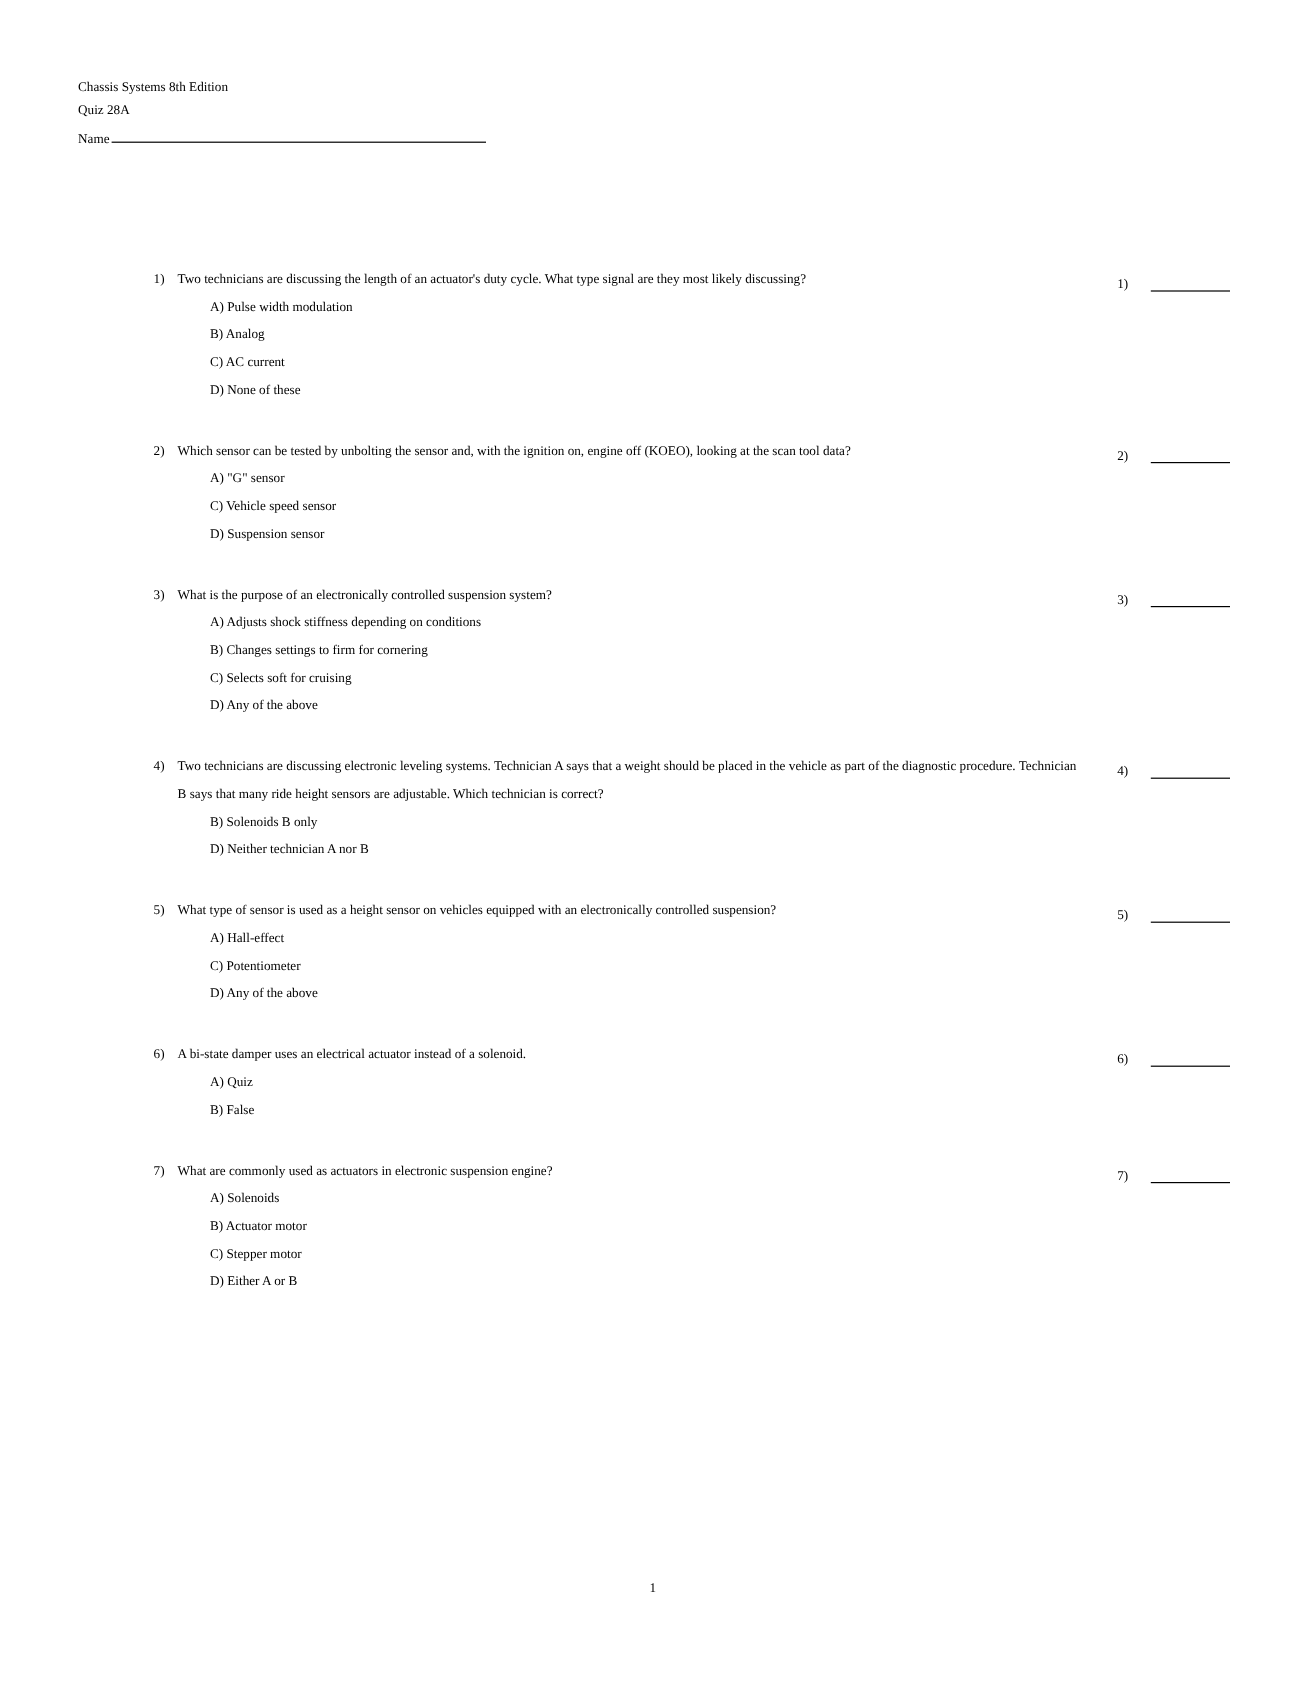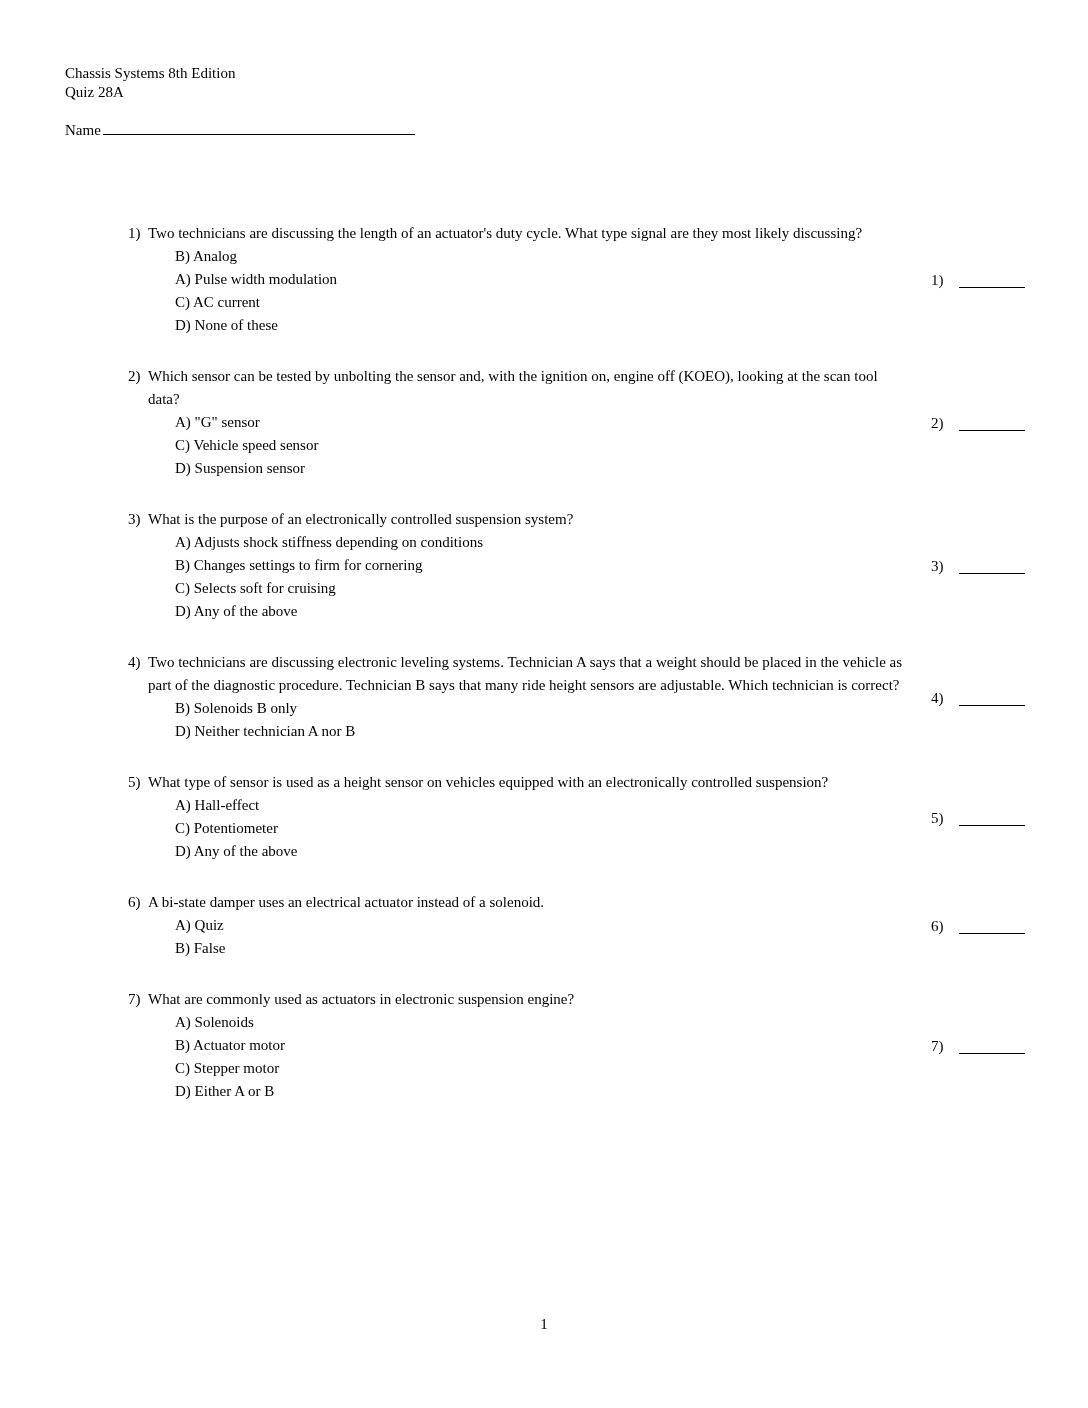--- a/index.html
+++ b/index.html
@@ -7,33 +7,33 @@
     padding: 0;
     background: #ffffff;
   }
   .page {
     position: relative;
     width: 1088px;
     height: 1408px;
     background: #ffffff;
     color: #000000;
     font-family: "Liberation Serif", "DejaVu Serif", serif;
-    font-size: 15px;
+    font-size: 11px;
     overflow: hidden;
   }
   .header {
     position: absolute;
     left: 65px;
     top: 64px;
     line-height: 19px;
   }
   .name-row {
     position: absolute;
     left: 65px;
-    top: 120px;
+    top: 104px;
     line-height: 20px;
   }
   .name-line {
     display: inline-block;
     width: 312px;
     height: 14px;
     border-bottom: 1px solid #000;
     margin-left: 2px;
   }
   .mc-heading {
@@ -49,21 +49,21 @@
   }
   .questions {
     position: absolute;
     left: 128px;
     top: 222px;
     width: 897px;
   }
   .question {
     display: flex;
     justify-content: space-between;
-    align-items: center;
+    align-items: flex-start;
     margin-bottom: 28px;
   }
   .q-left {
     width: 778px;
   }
   .q-text {
     padding-left: 20px;
     text-indent: -20px;
     line-height: 23px;
   }
@@ -120,22 +120,22 @@
   </div>
 
 
   <div class="questions">
       <div class="question">
       <div class="q-left">
         <div class="q-text">
           <span class="q-num">1)</span><span>Two technicians are discussing the length of an actuator's duty cycle. What type signal are they most likely discussing?</span>
         </div>
         <div class="options">
+            <div class="option">A) Pulse width modulation</div>
             <div class="option">B) Analog</div>
-            <div class="option">A) Pulse width modulation</div>
             <div class="option">C) AC current</div>
             <div class="option">D) None of these</div>
           </div>
       </div>
       <div class="q-answer">
         <span class="ans-num">1)</span><span class="ans-line"></span>
       </div>
     </div>
       <div class="question">
       <div class="q-left">

